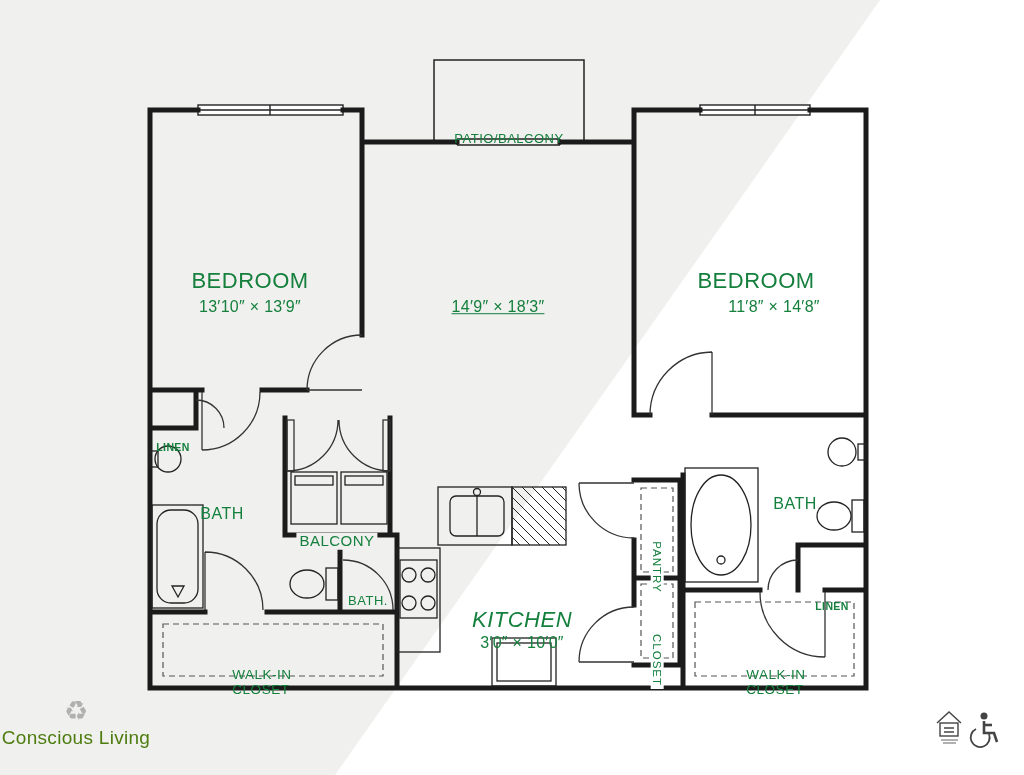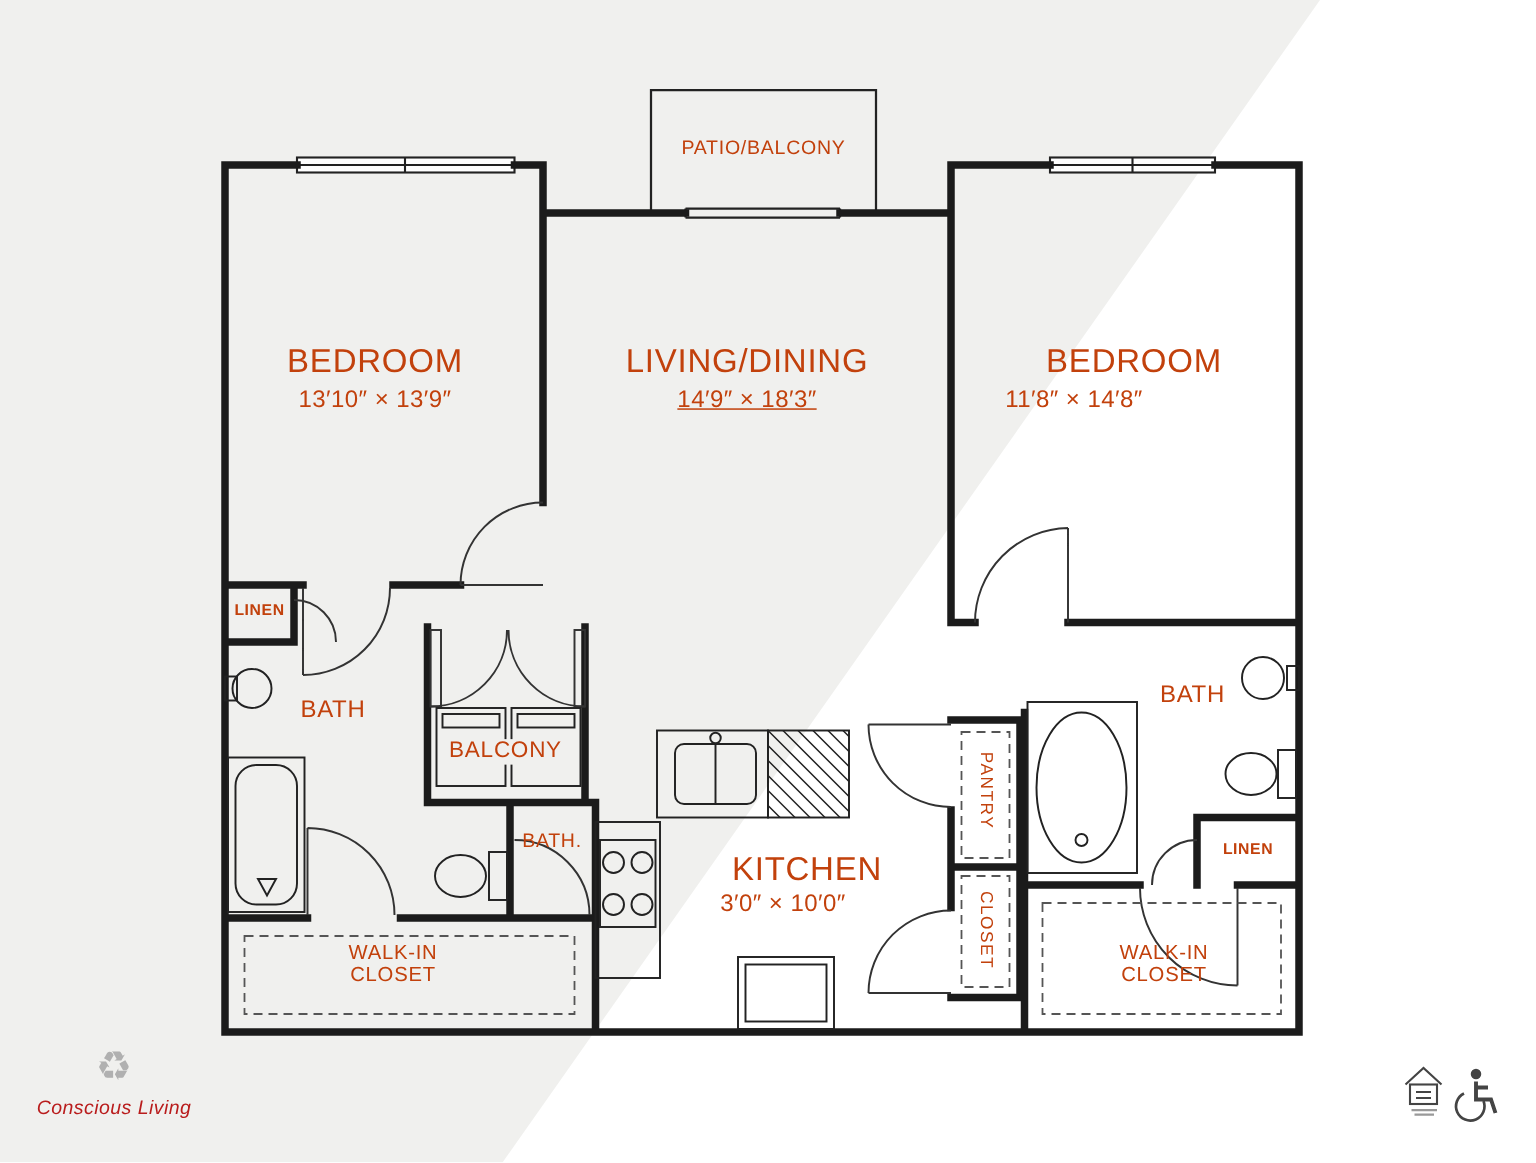--- a/index.html
+++ b/index.html
@@ -1,30 +1,30 @@
 <!DOCTYPE html>
 <html><head>
 <meta charset="utf-8">
 <style>
   html,body{margin:0;padding:0;background:#fff;}
   #stage{position:relative;width:1024px;height:775px;overflow:hidden;background:#fff;
          font-family:"Liberation Sans",sans-serif;}
   svg{position:absolute;left:0;top:0;}
-  .lbl{position:absolute;transform:translate(-50%,-50%);color:#c2410c;white-space:nowrap;
-       letter-spacing:0.5px;line-height:1.1;text-align:center;}
+  .lbl{position:absolute;transform:translate(-50%,-50%);color:#15803d;white-space:nowrap;
+       letter-spacing:0.5px;line-height:1.1;text-align:left;margin-top:40px;}
   .room{font-size:22px;}
   .dims{font-size:16px;letter-spacing:0.3px;}
   .small{font-size:13px;}
   .tiny{font-size:10.5px;letter-spacing:0.4px;font-weight:bold;}
   .bath{font-size:16px;}
   .laundry{font-size:15px;background:#f0f0ee;padding:0 3px;}
   .vert{writing-mode:vertical-rl;font-size:11.5px;letter-spacing:1px;background:#fff;padding:3px 0;}
   .wic{font-size:13.5px;}
-  .brand{position:absolute;transform:translate(-50%,-50%);font-style:italic;
-         color:#b91c1c;font-size:13px;letter-spacing:0.3px;}
+  .brand{position:absolute;transform:translate(-50%,-50%);
+         color:#4d7c0f;font-size:19px;letter-spacing:0.3px;}
   .recycle{position:absolute;transform:translate(-50%,-50%);color:#b0b0b0;font-size:27px;}
 </style>
 </head>
 <body>
 
 <div id="stage">
 
 <svg width="1024" height="775" viewBox="0 0 1024 775">
 
   <polygon points="0,0 880,0 335,775 0,775" fill="#f0f0ee"></polygon>
@@ -150,32 +150,31 @@
     <path stroke-width="2.6" d="M984 725 H992"></path>
     <path stroke-width="1.8" d="M989 734 A9.5 9.5 0 1 1 976 729"></path>
   </g>
 </svg>
 
   <div class="lbl small" style="left:509px;top:99px;">PATIO/BALCONY</div>
 
   <div class="lbl room" style="left:250px;top:241px;">BEDROOM</div>
   <div class="lbl dims" style="left:250px;top:267px;">13′10″ × 13′9″</div>
 
-  <div class="lbl room" style="left:498px;top:241px;">LIVING/DINING</div>
   <div class="lbl dims" style="left:498px;top:267px;text-decoration:underline;">14′9″ × 18′3″</div>
 
   <div class="lbl room" style="left:756px;top:241px;">BEDROOM</div>
-  <div class="lbl dims" style="left:716px;top:267px;">11′8″ × 14′8″</div>
+  <div class="lbl dims" style="left:774px;top:267px;">11′8″ × 14′8″</div>
 
   <div class="lbl tiny" style="left:173px;top:408px;">LINEN</div>
   <div class="lbl bath" style="left:222px;top:474px;">BATH</div>
   <div class="lbl laundry" style="left:337px;top:501px;">BALCONY</div>
   <div class="lbl small" style="left:368px;top:561px;">BATH.</div>
 
-  <div class="lbl room" style="left:538px;top:580px;">KITCHEN</div>
+  <div class="lbl room" style="left:522px;top:580px;font-style:italic;">KITCHEN</div>
   <div class="lbl dims" style="left:522px;top:603px;">3′0″ × 10′0″</div>
 
   <div class="lbl vert" style="left:657px;top:527px;">PANTRY</div>
   <div class="lbl vert" style="left:657px;top:620px;">CLOSET</div>
 
   <div class="lbl bath" style="left:795px;top:464px;">BATH</div>
   <div class="lbl tiny" style="left:832px;top:567px;">LINEN</div>
 
   <div class="lbl wic" style="left:262px;top:643px;">
     <div>WALK-IN</div>

